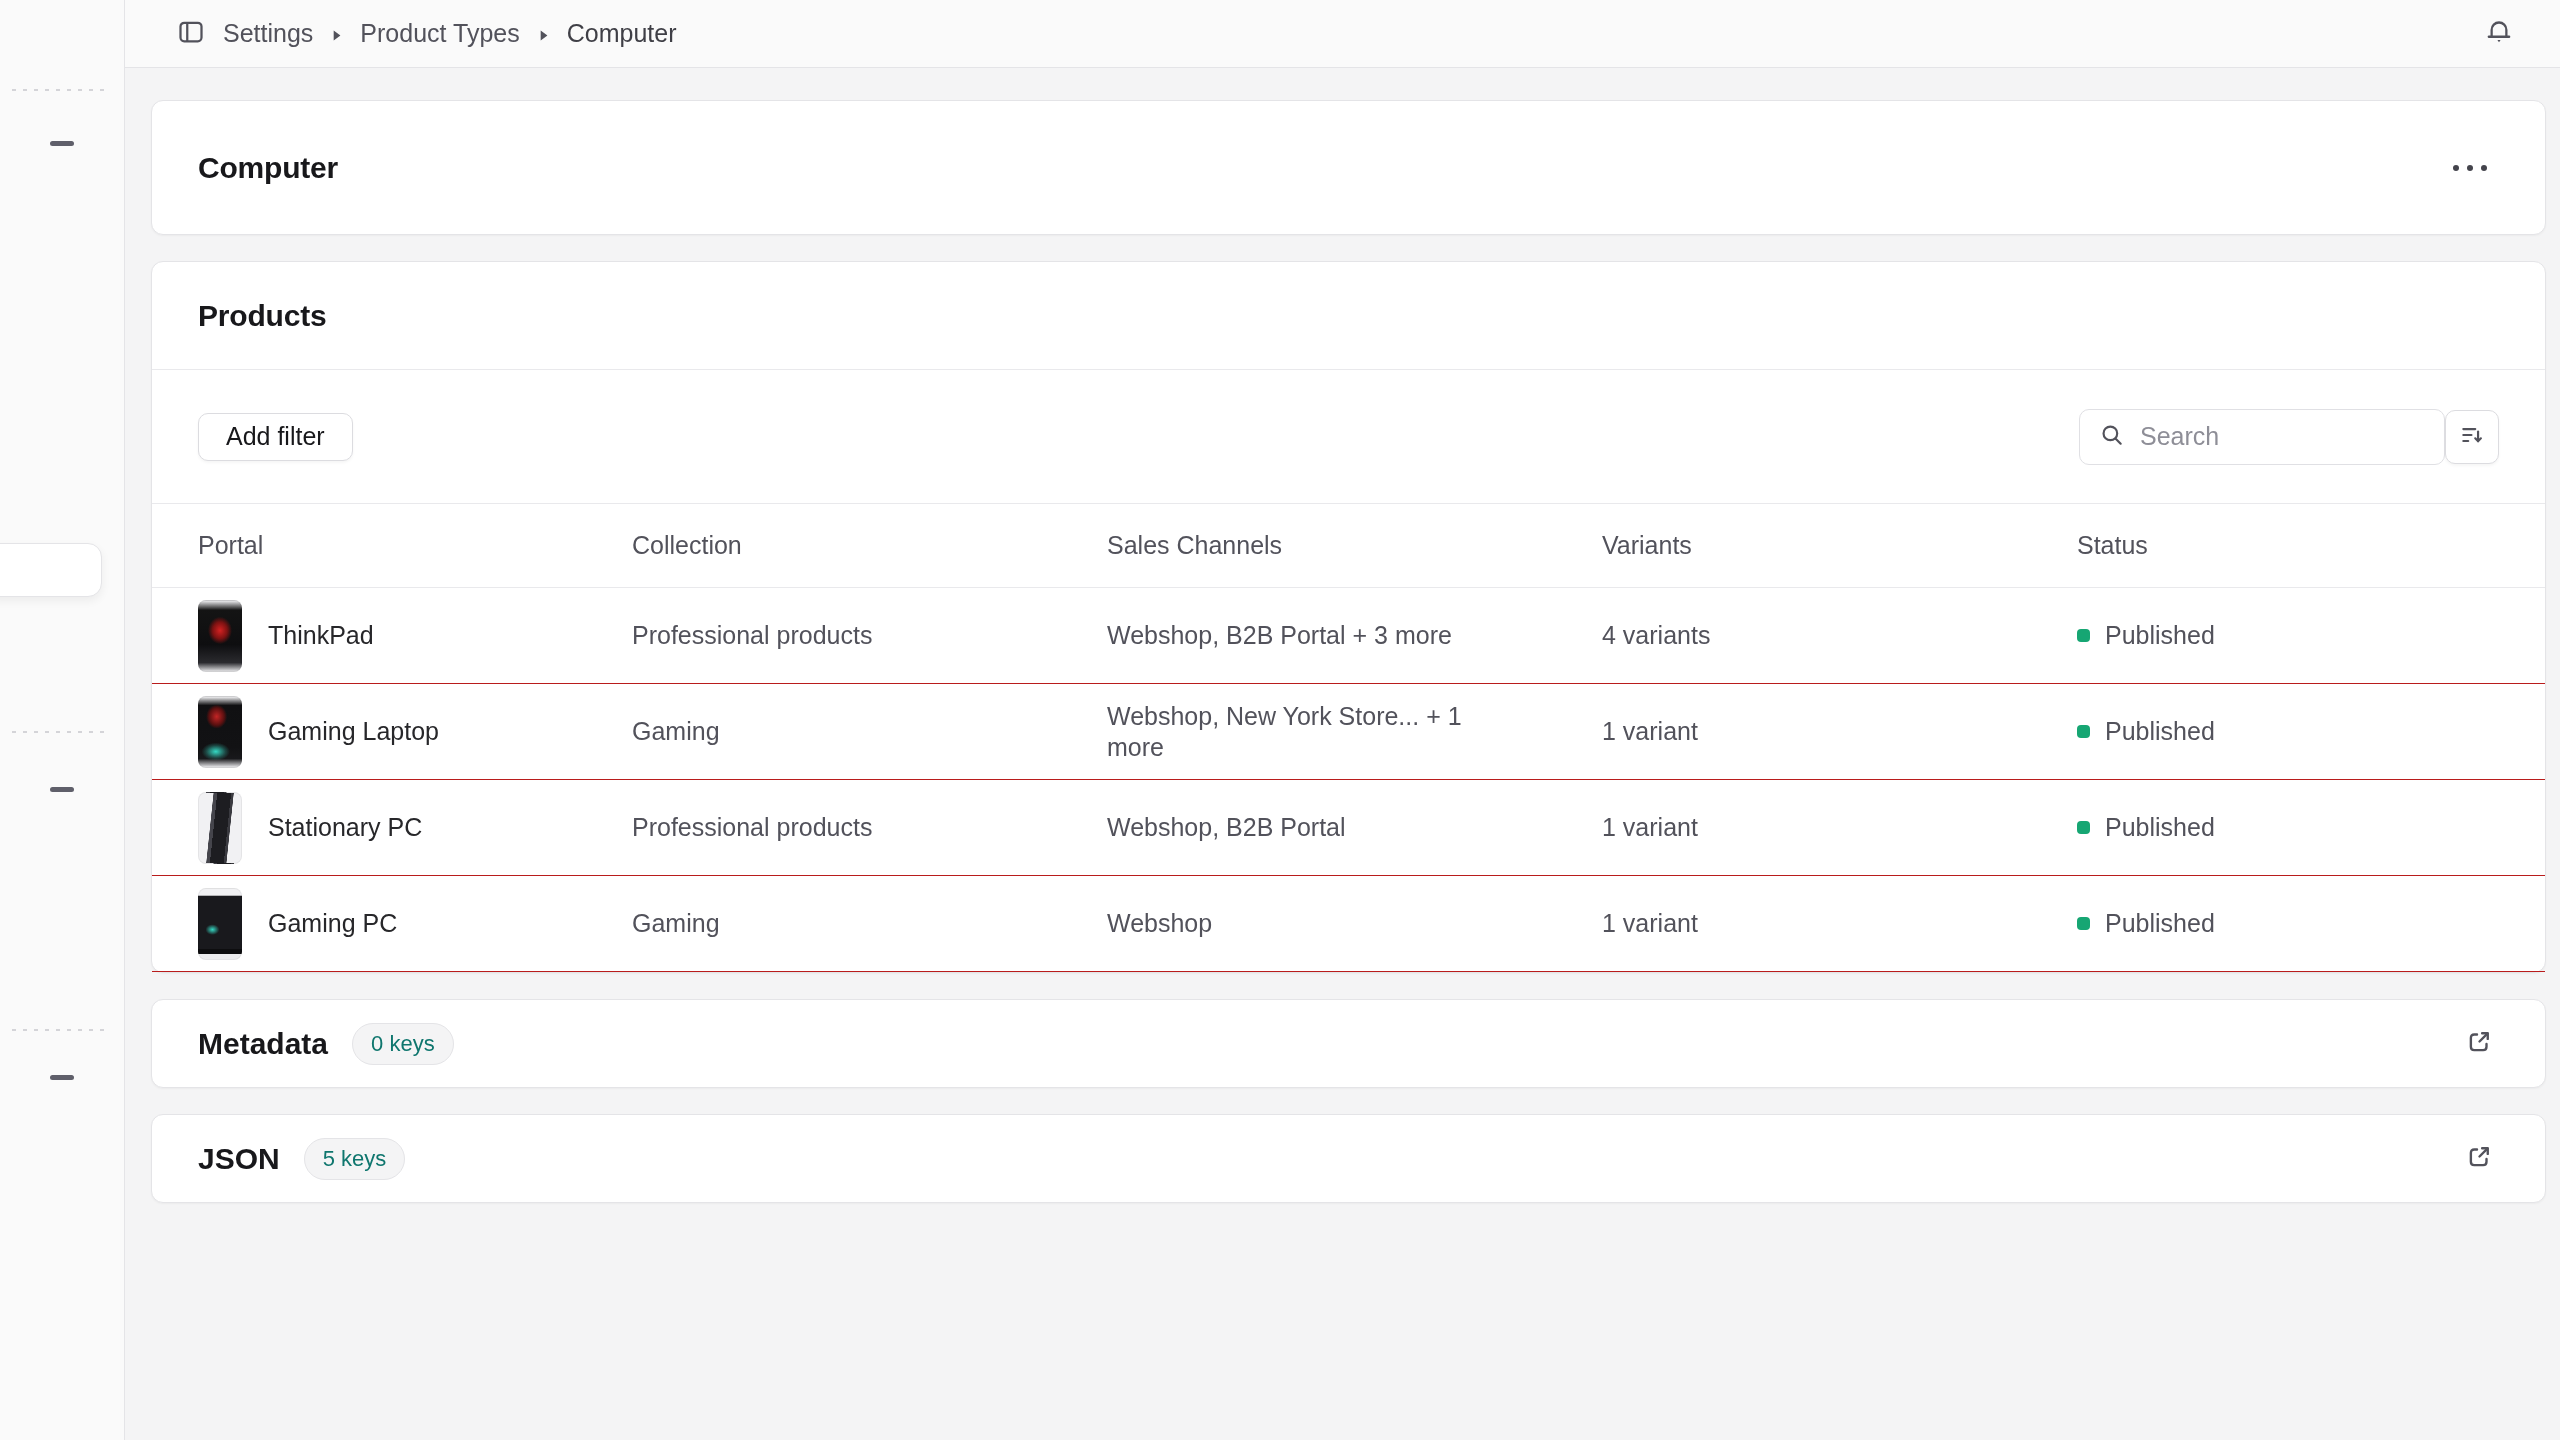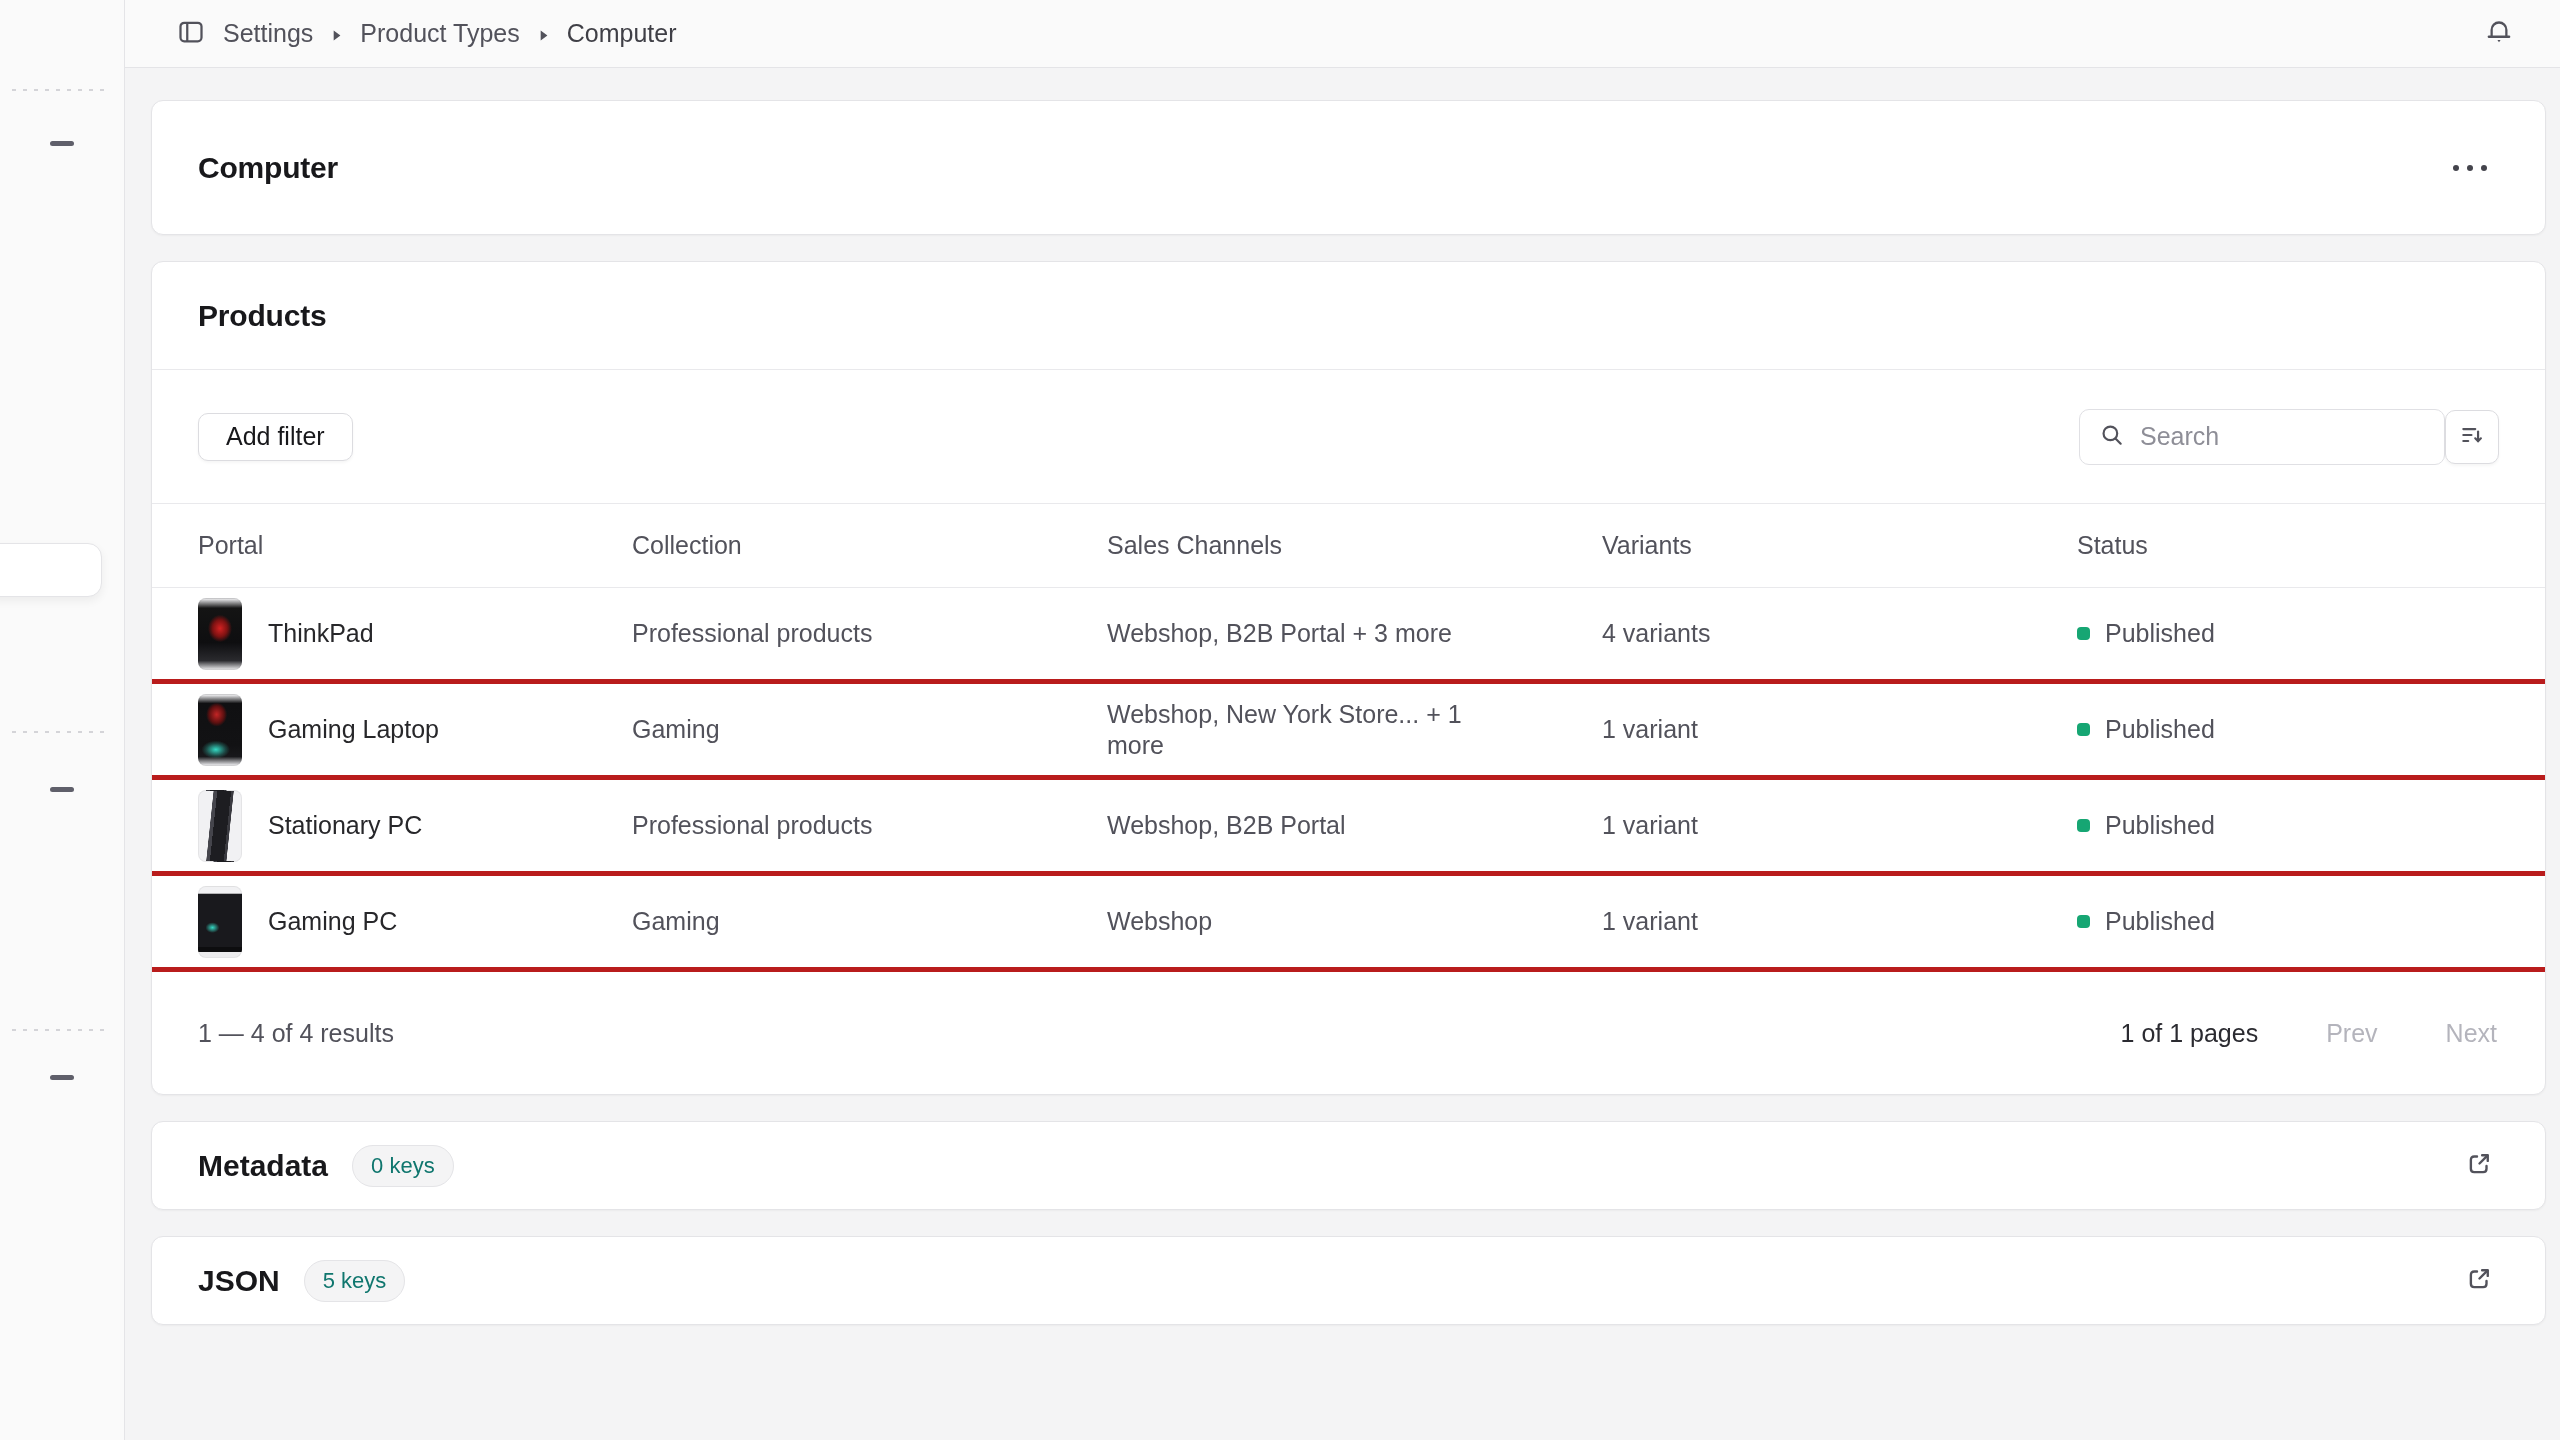--- a/index.html
+++ b/index.html
@@ -47,21 +47,21 @@
   .toolbar-right { display:flex; align-items:center; }
   .search-box { width:366px; height:56px; display:flex; align-items:center; gap:15px; padding:0 19px;
     background:#fff; border:1px solid #e0e0e4; border-radius:10px; }
   .search-box input { border:none; outline:none; width:100%; font-family:inherit; font-size:25px; color:#27272a; background:transparent; }
   .search-box input::placeholder { color:#8e8e97; }
   .sort-btn { width:54px; height:54px; display:grid; place-items:center; background:#fff;
     border:1px solid #dcdce0; border-radius:10px; box-shadow:0 2px 3px rgba(0,0,0,.04); cursor:pointer; }
 
   .thead, .trow { display:grid; grid-template-columns:434px 475px 495px 475px 1fr; align-items:center; padding:0 46px; }
   .thead { height:84px; font-size:25px; color:#52525b; border-bottom:1px solid #e9e9ec; }
-  .trow { height:96px; font-size:25px; color:#52525b; border-bottom:5px solid #b91c1c; cursor:pointer; }
+  .trow { height:96px; font-size:25px; color:#52525b; border-bottom:1px solid #b91c1c; cursor:pointer; }
   .cell-product { display:flex; align-items:center; gap:26px; color:#27272a; }
   .thumb { width:44px; height:72px; border-radius:8px; flex-shrink:0; border:1px solid rgba(0,0,0,.05); }
   .thumb-thinkpad { background:
       radial-gradient(38% 26% at 50% 42%, #d42222 0%, #7e1212 45%, rgba(0,0,0,0) 75%),
       linear-gradient(180deg,#e8e8ea 0%, #141414 13%, #0e0e10 62%, #2a2a2e 88%, #dcdcde 100%); }
   .thumb-gaming-laptop { background:
       radial-gradient(32% 22% at 42% 28%, #c32525 0%, #5b1010 55%, rgba(0,0,0,0) 78%),
       radial-gradient(42% 16% at 40% 78%, #35d9c4 0%, rgba(53,217,196,.25) 55%, rgba(0,0,0,0) 80%),
       linear-gradient(180deg,#ececee 0%, #101012 12%, #121214 72%, #18181b 88%, #e4e4e7 100%); }
   .thumb-stationary-pc { background:
@@ -236,28 +236,20 @@
           </div>
           <span>Gaming</span>
           <span class="cell-sales">Webshop</span>
           <span>1 variant</span>
           <span class="status">
             <i class="status-dot" style="background: rgb(22, 166, 115);"></i>
             <span>Published</span>
           </span>
         </div>
 
-        <div class="pagination">
-          <span>1 — 4 of 4 results</span>
-          <div class="pag-right">
-            <span class="page-label">1 of 1 pages</span>
-            <button class="pag-btn">Prev</button>
-            <button class="pag-btn">Next</button>
-          </div>
-        </div>
       </section>
 
       <section class="card kv-card">
         <h2 class="kv-title">Metadata</h2>
         <span class="badge">0 keys</span>
         <div class="kv-spacer"></div>
         <button class="ext-btn">
           <span>
             <svg width="30" height="30" viewBox="0 0 24 24" fill="none" stroke="#52525b" stroke-width="1.9" stroke-linecap="round" stroke-linejoin="round">
               <path d="M10.4 6H8.2C6.4 6 5.5 6.9 5.5 8.7v7.1c0 1.8.9 2.7 2.7 2.7h7.1c1.8 0 2.7-.9 2.7-2.7v-2.2"></path>

